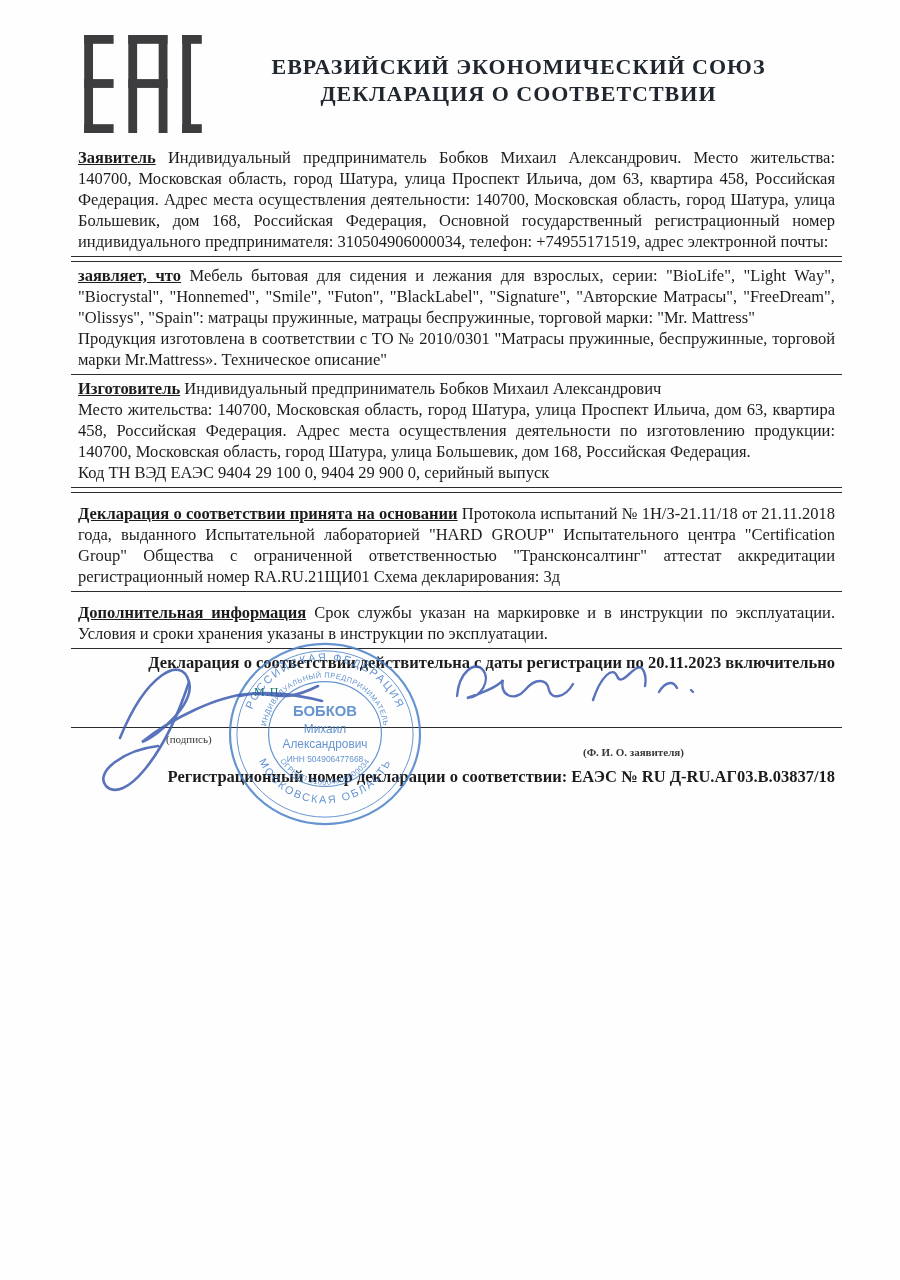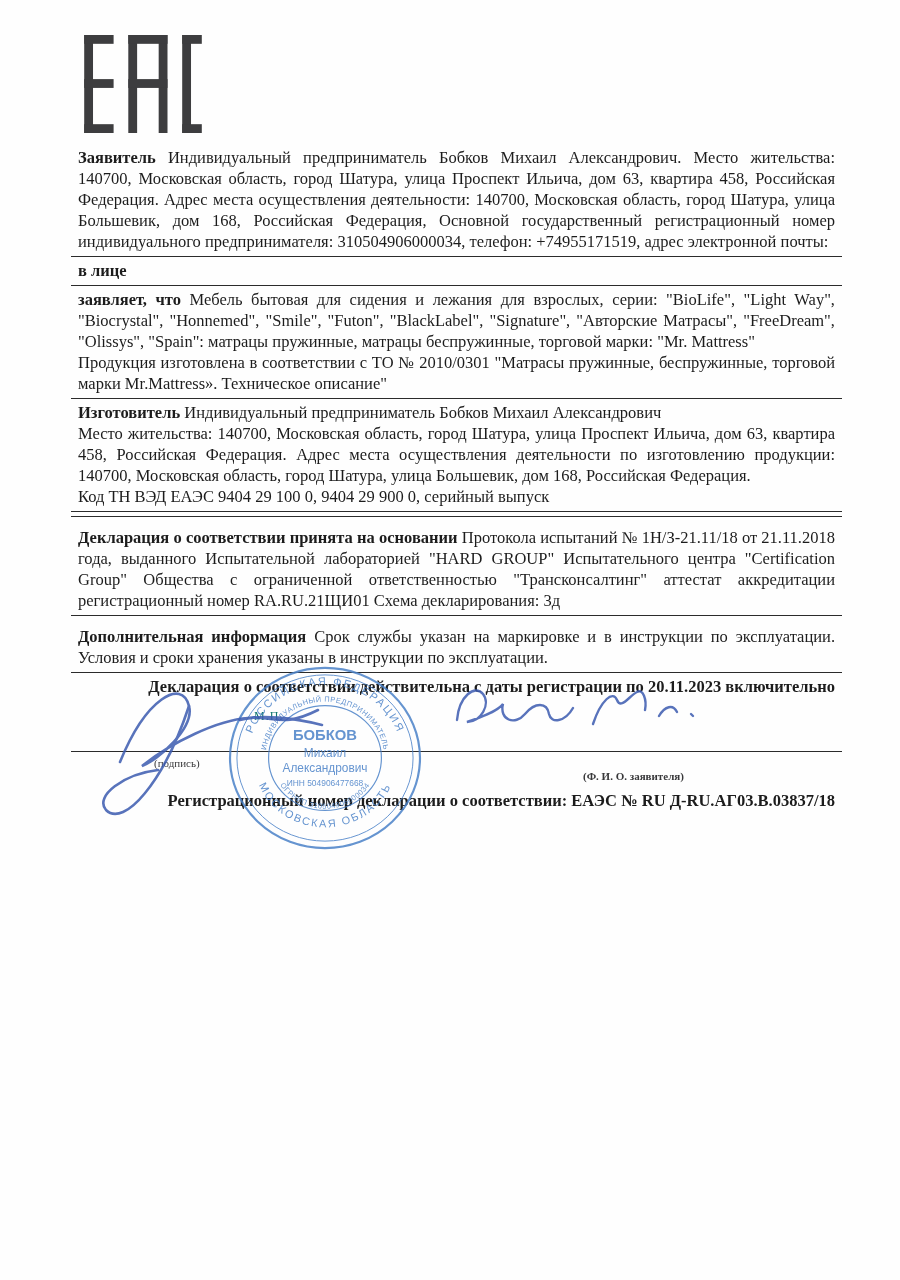--- a/index.html
+++ b/index.html
@@ -22,30 +22,30 @@
     flex:1;
     text-align:center;
     font-weight:bold;
     font-size:22px;
     line-height:27px;
     letter-spacing:1px;
     padding-top:18px;
     color:#21272e;
   }
   p{margin:0;text-align:justify;}
-  .lbl{font-weight:bold;}
+  .lbl{font-weight:bold;text-decoration:underline;}
   .rule{border:0;border-top:1.7px solid #2b2b2b;margin:4px -7px 3px -7px;height:0;}
   .emailline{margin-top:0;}
   .inperson{font-weight:bold;margin:1px 0 0 0;}
   .gap{margin-top:10px;}
   .boldline{font-weight:bold;text-align:right;}
   .sig-zone{position:relative;margin-top:2px;}
   .sig-row{height:54px;border-bottom:1.7px solid #2b2b2b;margin:0 -7px;}
   .cap-row{position:relative;height:18px;font-size:11px;color:#38383a;}
-  .cap-sig{position:absolute;left:76px;top:1px;}
+  .cap-sig{position:absolute;left:88px;top:1px;}
   .cap-name{position:absolute;left:505px;top:14px;font-weight:bold;}
   .reg1{margin-top:20px;}
   .reg2{margin-top:15px;}
   .overlay{position:absolute;pointer-events:none;}
   .stamp{left:148px;top:-12px;width:198px;height:188px;opacity:.85;}
   .sig-left{left:12px;top:-6px;width:265px;height:160px;opacity:.85;overflow:visible;}
   .sig-right{left:365px;top:2px;width:300px;height:62px;opacity:.85;overflow:visible;}
   .mp{position:absolute;left:176px;top:30px;font-size:12px;color:#0f766e;letter-spacing:1px;}
   svg text{font-family:"Liberation Sans","DejaVu Sans",sans-serif;}
 </style>
@@ -63,26 +63,29 @@
           <rect x="0" y="91" width="30" height="9"></rect>
         <rect x="45" y="0" width="9" height="100"></rect>
           <rect x="76" y="0" width="9" height="100"></rect>
         <rect x="45" y="0" width="40" height="9"></rect>
           <rect x="45" y="45" width="40" height="9"></rect>
         <rect x="100" y="0" width="9" height="100"></rect>
           <rect x="100" y="0" width="20" height="9"></rect>
         <rect x="100" y="91" width="20" height="9"></rect>
       </g>
     </svg>
+    <div class="titles">
+      <div>ЕВРАЗИЙСКИЙ ЭКОНОМИЧЕСКИЙ СОЮЗ</div>
+      <div>ДЕКЛАРАЦИЯ О СООТВЕТСТВИИ</div>
+    </div>
   </header>
 
   <p><span class="lbl">Заявитель</span> <span>Индивидуальный предприниматель Бобков Михаил Александрович. Место жительства: 140700, Московская область, город Шатура, улица Проспект Ильича, дом 63, квартира 458, Российская Федерация. Адрес места осуществления деятельности: 140700, Московская область, город Шатура, улица Большевик, дом 168, Российская Федерация, Основной государственный регистрационный номер индивидуального предпринимателя: 310504906000034, телефон: +74955171519, адрес электронной почты:</span></p>
 
   <div class="rule"></div>
-  <p class="inperson">в лице</p>
   <div class="rule"></div>
 
   <p><span class="lbl">заявляет, что</span> <span>Мебель бытовая для сидения и лежания для взрослых, серии: "BioLife", "Light Way", "Biocrystal", "Honnemed", "Smile", "Futon", "BlackLabel", "Signature", "Авторские Матрасы", "FreeDream", "Olissys", "Spain": матрацы пружинные, матрацы беспружинные, торговой марки: "Mr. Mattress"</span></p>
   <p>Продукция изготовлена в соответствии с ТО № 2010/0301 "Матрасы пружинные, беспружинные, торговой марки Mr.Mattress». Техническое описание"</p>
 
   <div class="rule"></div>
 
   <p><span class="lbl">Изготовитель</span> <span>Индивидуальный предприниматель Бобков Михаил Александрович</span></p>
   <p>Место жительства: 140700, Московская область, город Шатура, улица Проспект Ильича, дом 63, квартира 458, Российская Федерация. Адрес места осуществления деятельности по изготовлению продукции: 140700, Московская область, город Шатура, улица Большевик, дом 168, Российская Федерация.</p>
   <p>Код ТН ВЭД ЕАЭС 9404 29 100 0, 9404 29 900 0, серийный выпуск</p>

